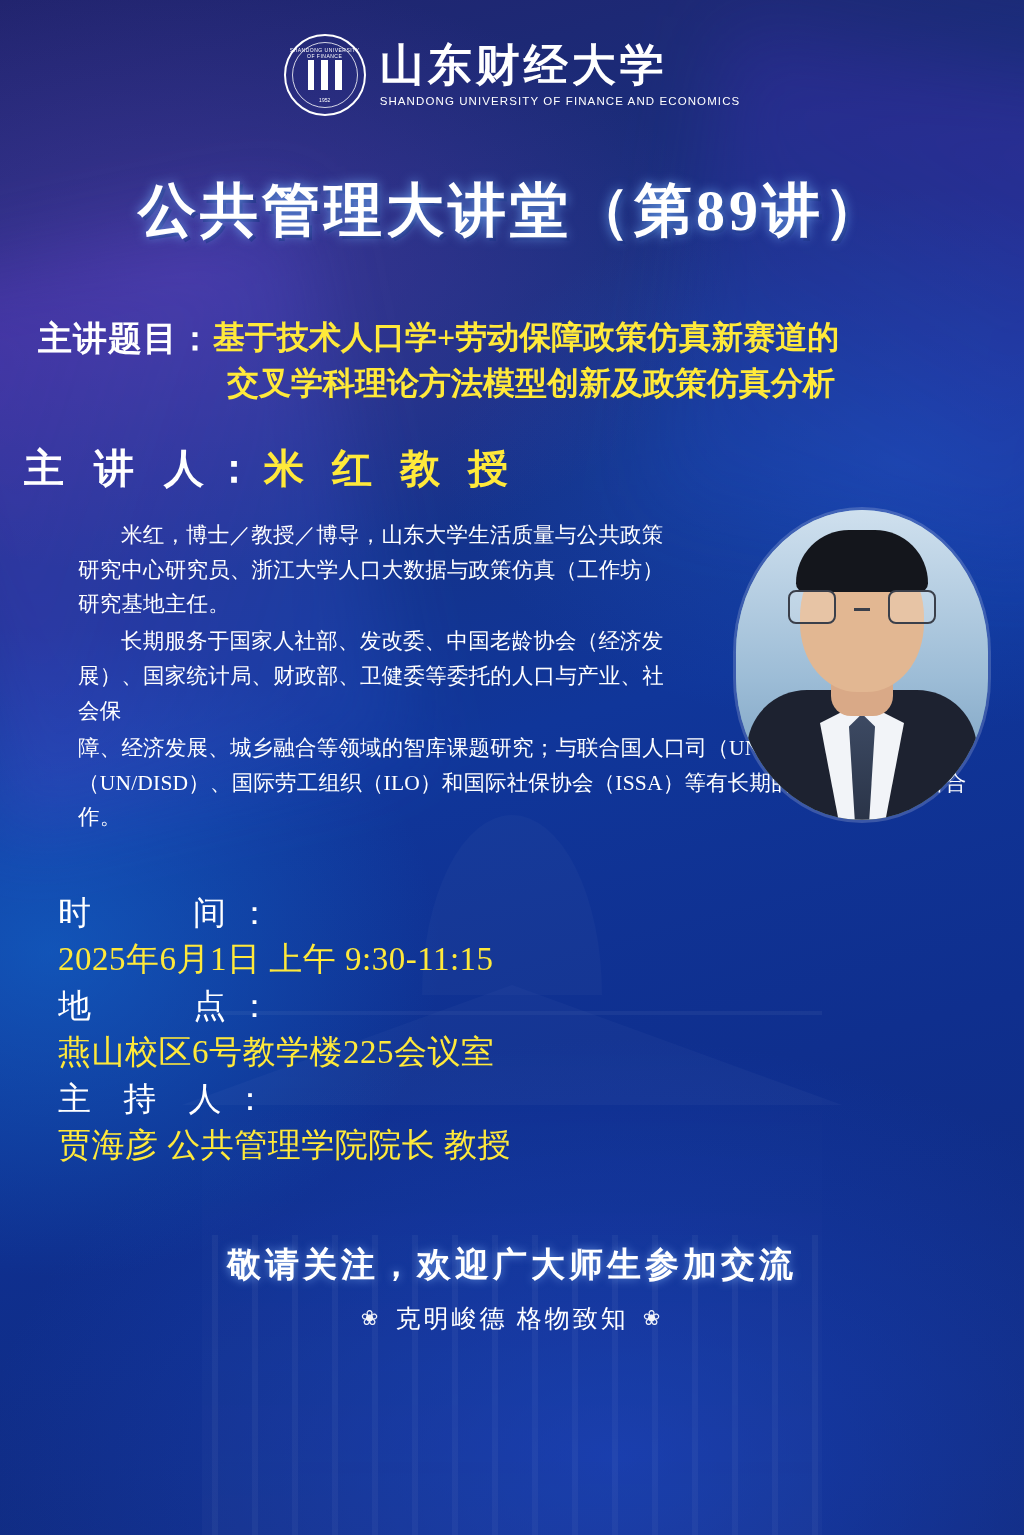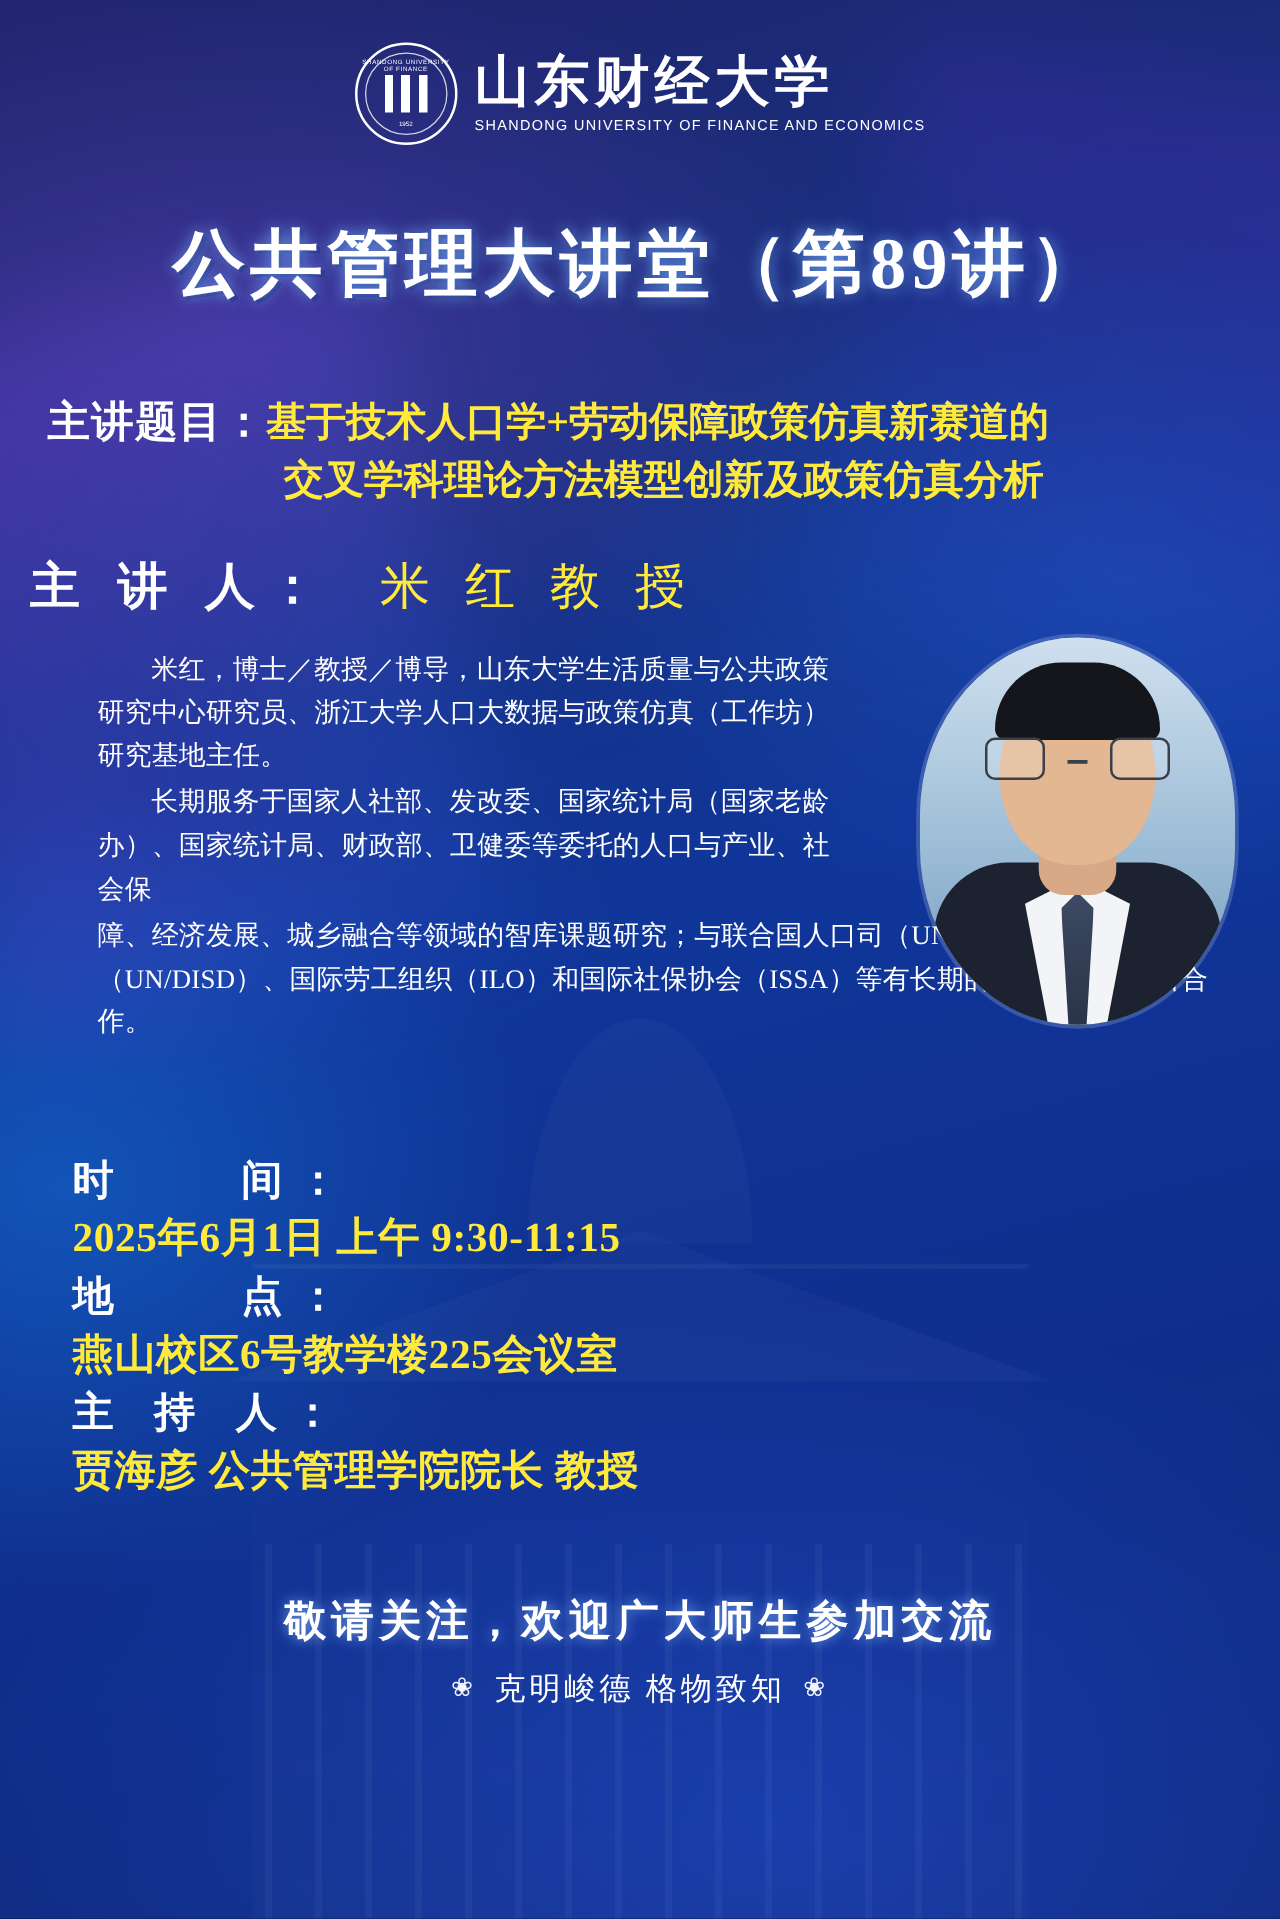--- a/index.html
+++ b/index.html
@@ -196,23 +196,22 @@
   }
   .speaker-label {
     color: #ffffff;
     font-size: 40px;
     font-weight: bold;
     letter-spacing: 10px;
   }
   .speaker-name {
     color: #ffe93a;
     font-size: 40px;
-    font-weight: normal;
+    font-weight: bold;
     letter-spacing: 9px;
-    margin-left: 40px;
   }
 
   
   .bio-wrap {
     position: relative;
     margin-top: 22px;
     padding: 0 32px 0 46px;
     color: #ffffff;
     font-size: 21.5px;
     line-height: 1.62;
@@ -266,26 +265,26 @@
   }
   .p-glass-l { left: 52px; }
   .p-glass-r { right: 52px; }
   .p-bridge {
     position: absolute; bottom: 209px; left: 50%; transform: translateX(-50%);
     width: 16px; height: 2.5px; background: #3a3f4a;
   }
 
   
   .info-block {
-    margin-top: 88px;
+    margin-top: 56px;
     padding-left: 58px;
     color: #ffe93a;
     font-size: 33px;
     line-height: 1.38;
-    font-weight: bold;
+    font-weight: normal;
   }
   .info-label { color: #ffffff; letter-spacing: 12px; }
   .info-value { color: #ffe93a; letter-spacing: 0.5px; margin-bottom: 2px; }
 
   
   .footer {
     margin-top: 74px;
     text-align: center;
   }
   .footer-call {
@@ -360,21 +359,21 @@
         <div class="p-shirt"></div>
         <div class="p-tie"></div>
         <div class="p-neck"></div>
         <div class="p-head"></div>
         <div class="p-hair"></div>
         <div class="p-glass-l"></div>
         <div class="p-glass-r"></div>
         <div class="p-bridge"></div>
       </div>
       <p class="bio-p bio-narrow">米红，博士／教授／博导，山东大学生活质量与公共政策研究中心研究员、浙江大学人口大数据与政策仿真（工作坊）研究基地主任。</p>
-      <p class="bio-p bio-narrow">长期服务于国家人社部、发改委、国家统计局（国家老龄办）、国家统计局、财政部、卫健委等委托的人口与产业、社会保</p>
+      <p class="bio-p bio-narrow">长期服务于国家人社部、发改委、中国老龄协会（经济发展）、国家统计局、财政部、卫健委等委托的人口与产业、社会保</p>
       <p class="bio-p" style="text-indent:0;">障、经济发展、城乡融合等领域的智库课题研究；与联合国人口司（UNPD）、包容社会司（UN/DISD）、国际劳工组织（ILO）和国际社保协会（ISSA）等有长期的国际交流与项目合作。</p>
     </div>
 
     <div class="info-block">
       <div class="info-label">时　　间：</div>
       <div class="info-value">2025年6月1日 上午 9:30-11:15</div>
       <div class="info-label">地　　点：</div>
       <div class="info-value">燕山校区6号教学楼225会议室</div>
       <div class="info-label">主 持 人：</div>
       <div class="info-value">贾海彦 公共管理学院院长 教授</div>

